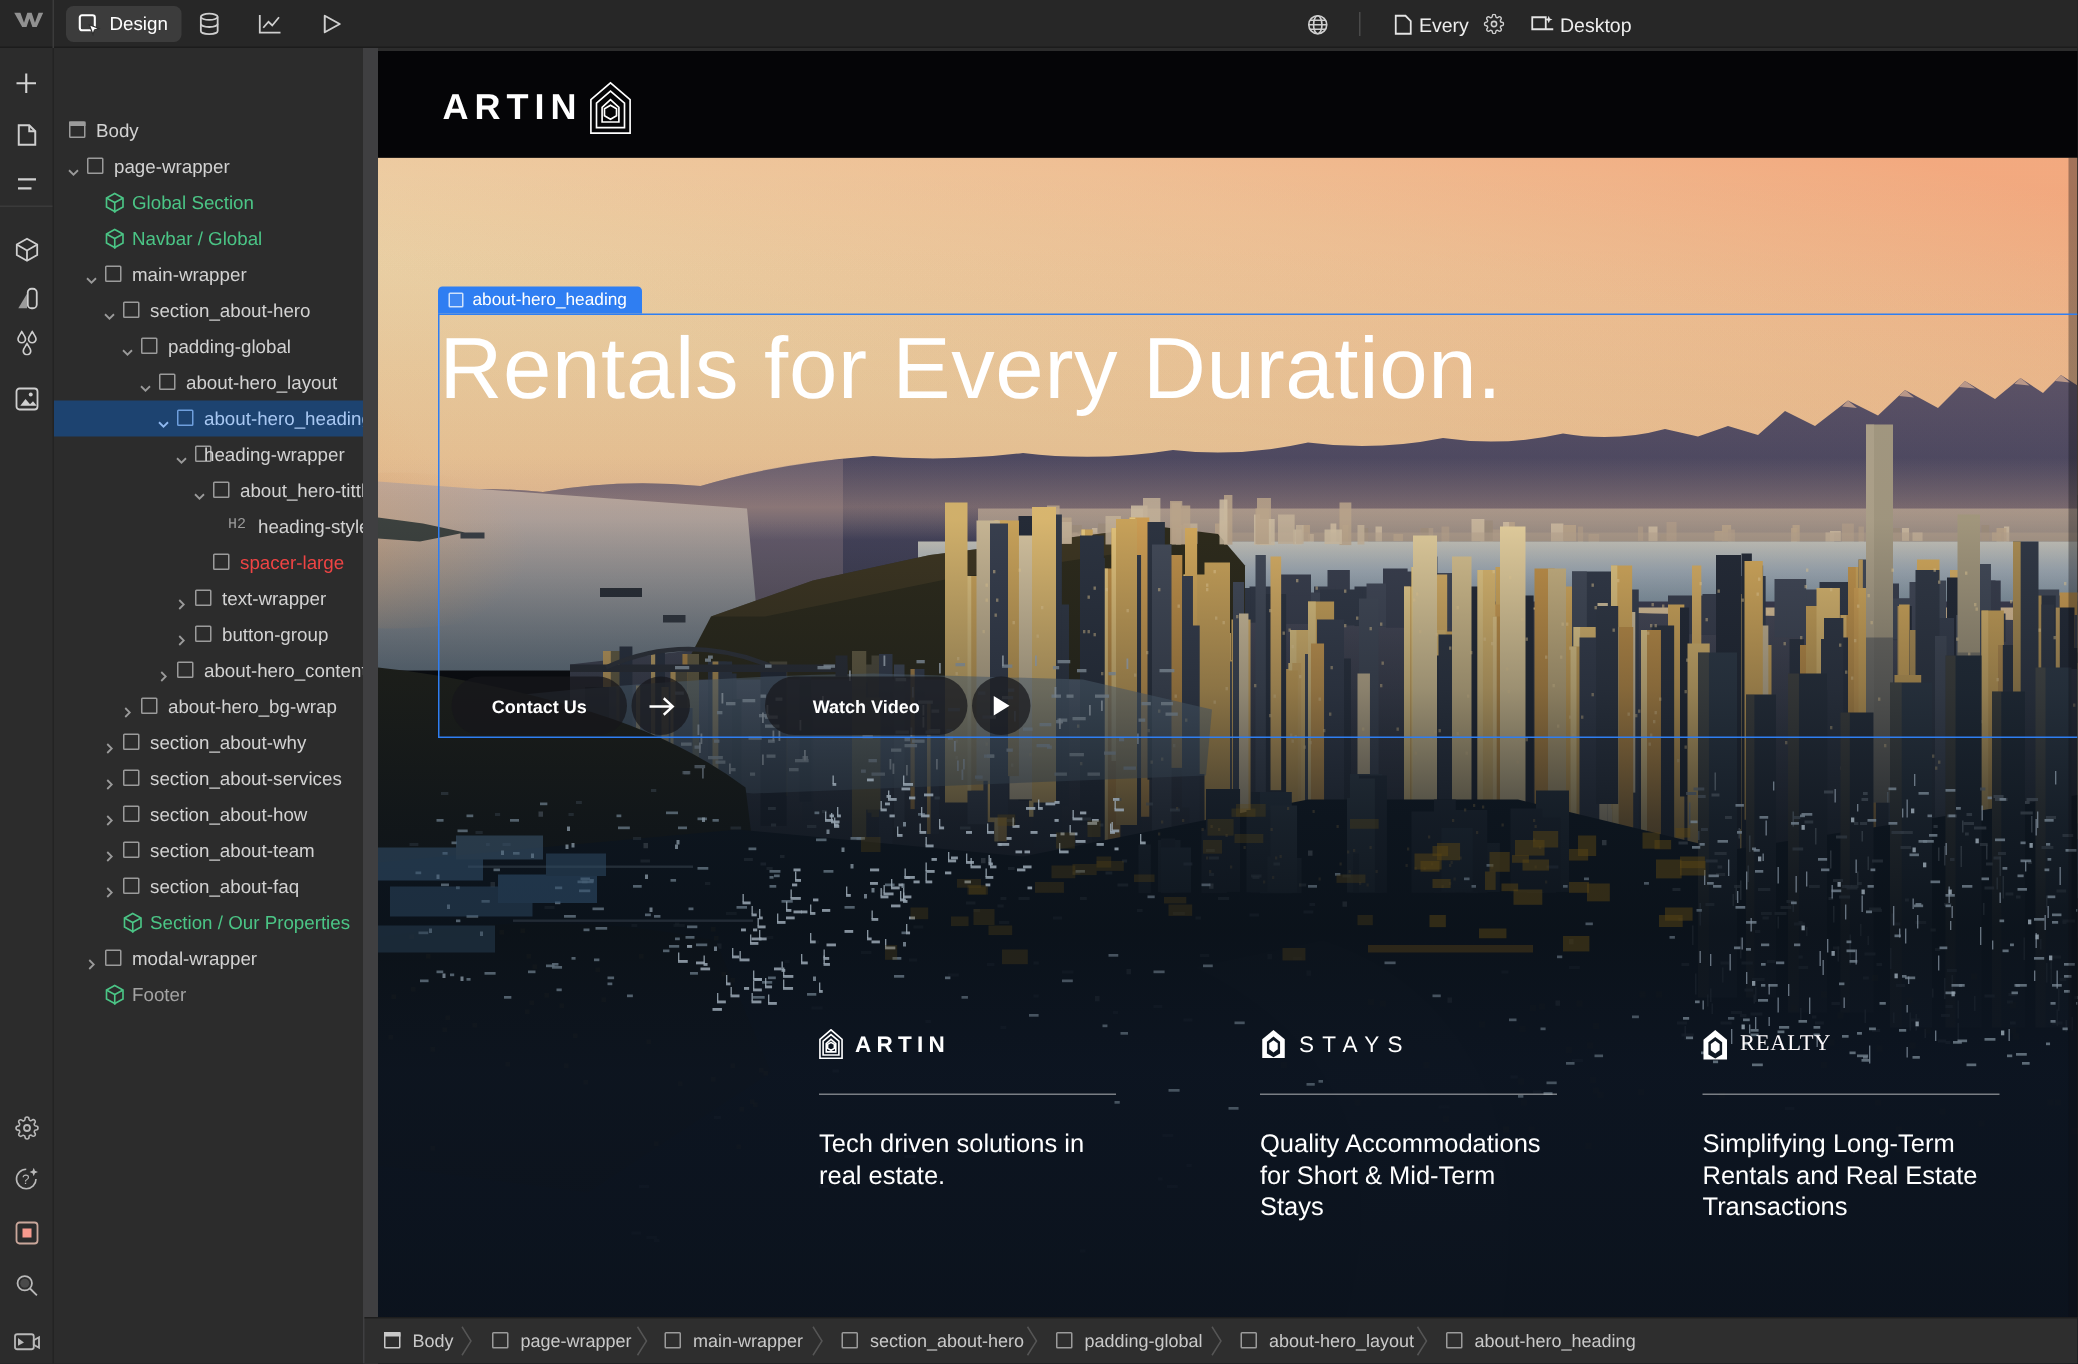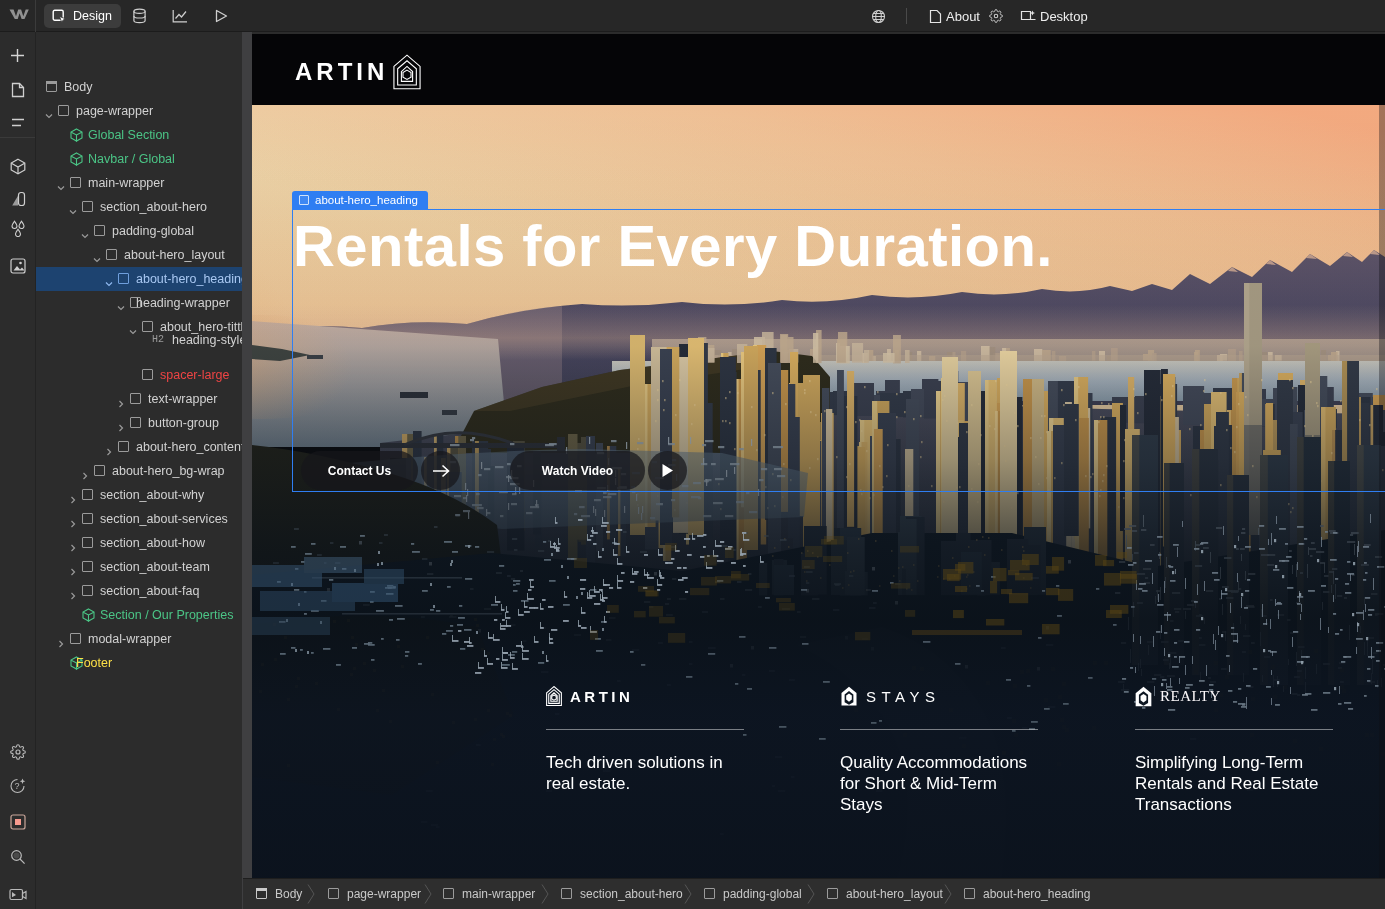--- a/index.html
+++ b/index.html
@@ -29,21 +29,21 @@
 .site{position:absolute;left:252px;top:34px;width:1133px;height:875px;overflow:hidden;background:#0a0a0c}
 .shead{position:absolute;left:0;top:0;width:1133px;height:71px;background:#050507;z-index:5}
 .slogo{position:absolute;left:43px;top:20px;height:36px;display:flex;align-items:center;gap:5px}
 .slogo .txt{color:#fff;font-size:24px;font-weight:700;letter-spacing:4px}
 .hero{position:absolute;left:0;top:71px;width:1133px;height:804px}
 .hero svg.bg{position:absolute;left:0;top:0}
 .selrect{position:absolute;left:40px;top:104px;width:1093px;height:283px;border:1px solid #2f7ef2;border-right:none;z-index:9}
 .sellabel{position:absolute;left:40px;top:86px;height:18px;background:#2f7ef2;border-radius:3px 3px 0 0;display:flex;align-items:center;padding:0 10px 0 7px;gap:6px;z-index:9}
 .sellabel .cb{width:10px;height:10px;border:1.2px solid #cfe2fb;border-radius:1px;background:rgba(255,255,255,0.08)}
 .sellabel span{color:#fff;font-size:11.5px}
-.h1{position:absolute;left:41px;top:112px;color:#fff;font-size:58px;line-height:58px;font-weight:700;white-space:nowrap;z-index:3;letter-spacing:0.45px}
+.h1{position:absolute;left:41px;top:112px;color:#fff;font-size:58px;line-height:58px;font-weight:400;white-space:nowrap;z-index:3;letter-spacing:0.45px}
 .sub{position:absolute;left:41px;top:268px;color:#fff;font-size:17px;line-height:26px;z-index:3}
 .btnrow{position:absolute;left:49px;top:346px;height:39px;display:flex;align-items:center;z-index:3}
 .pill{height:39px;border-radius:20px;background:rgba(22,22,26,0.72);color:#fff;font-size:12px;font-weight:700;display:flex;align-items:center;justify-content:center}
 .circ{width:39px;height:39px;border-radius:50%;background:rgba(22,22,26,0.72);display:flex;align-items:center;justify-content:center;flex:none}
 .cols{position:absolute;left:0;top:0;width:1133px;height:804px;z-index:3}
 .col{position:absolute;top:575px;width:240px}
 .collogo{display:flex;align-items:center;gap:8px;height:22px;margin-top:5px}
 .coldiv{position:absolute;top:49px;width:198px;height:1px;background:rgba(255,255,255,0.45)}
 .coltxt{position:absolute;top:73px;color:#fff;font-size:17px;line-height:20.8px}
 .scrollstrip{position:absolute;right:0;top:0;width:6px;height:875px;background:rgba(15,15,20,0.35);z-index:8}
@@ -91,21 +91,21 @@
         <ellipse cx="7.5" cy="7.5" rx="2.8" ry="6" stroke="#cfcfcf" stroke-width="1.1"></ellipse>
         <path d="M1.5 7.5h12M2.3 4.5h10.4M2.3 10.5h10.4" stroke="#cfcfcf" stroke-width="1.1"></path>
       </svg>
     </div>
  <div class="tb-vdiv" style="left:906px"></div>
  <div class="tbi" style="left:920px">
       <svg width="13" height="15" viewBox="0 0 13 15" fill="none">
         <path d="M1.5 1.5h6.5l3.5 3.5v8.5h-10Z" stroke="#e4e4e4" stroke-width="1.2"></path>
       </svg>
     </div>
- <div class="tbtxt" style="left:946px">About</div>
+ <div class="tbtxt" style="left:946px">Every</div>
  <div class="tbi" style="left:981px">
       <svg width="14" height="14" viewBox="0 0 24 24" fill="none">
         <circle cx="12" cy="12" r="3" stroke="#cfcfcf" stroke-width="1.8"></circle>
         <path d="M19.4 15a1.65 1.65 0 0 0 .33 1.82l.06.06a2 2 0 0 1 0 2.83 2 2 0 0 1-2.83 0l-.06-.06a1.65 1.65 0 0 0-1.82-.33 1.65 1.65 0 0 0-1 1.51V21a2 2 0 0 1-2 2 2 2 0 0 1-2-2v-.09A1.65 1.65 0 0 0 9 19.4a1.65 1.65 0 0 0-1.82.33l-.06.06a2 2 0 0 1-2.83 0 2 2 0 0 1 0-2.83l.06-.06a1.65 1.65 0 0 0 .33-1.82 1.65 1.65 0 0 0-1.51-1H3a2 2 0 0 1-2-2 2 2 0 0 1 2-2h.09A1.65 1.65 0 0 0 4.6 9a1.65 1.65 0 0 0-.33-1.82l-.06-.06a2 2 0 0 1 0-2.83 2 2 0 0 1 2.83 0l.06.06a1.65 1.65 0 0 0 1.82.33H9a1.65 1.65 0 0 0 1-1.51V3a2 2 0 0 1 2-2 2 2 0 0 1 2 2v.09a1.65 1.65 0 0 0 1 1.51 1.65 1.65 0 0 0 1.82-.33l.06-.06a2 2 0 0 1 2.83 0 2 2 0 0 1 0 2.83l-.06.06a1.65 1.65 0 0 0-.33 1.82V9a1.65 1.65 0 0 0 1.51 1H21a2 2 0 0 1 2 2 2 2 0 0 1-2 2h-.09a1.65 1.65 0 0 0-1.51 1z" stroke="#cfcfcf" stroke-width="1.6"></path>
       </svg>
     </div>
  <div class="tbi" style="left:1013px">
       <svg width="17" height="14" viewBox="0 0 17 14" fill="none">
         <path d="M1.5 2.5h9v8h-9zM1.5 10.5h14" stroke="#e4e4e4" stroke-width="1.2"></path>
         <path d="M12.5 1.5l.7 1.8 1.8.7-1.8.7-.7 1.8-.7-1.8-1.8-.7 1.8-.7Z" fill="#e4e4e4"></path>
@@ -259,21 +259,21 @@
       <span class="tbox" style="left:94px;border-color:#9b9b9b"></span>
       <span class="tname" style="left:100px;color:#d2d2d2">heading-wrapper</span>
     </div>
     <div class="trow" style="top:283px">
       <span class="car" style="left:93px"><svg width="8" height="8" viewBox="0 0 8 8" fill="none">
           <path d="M1 2.5 4 5.5 7 2.5" stroke="#9a9a9a" stroke-width="1.2"></path>
         </svg></span>
       <span class="tbox" style="left:106px;border-color:#9b9b9b"></span>
       <span class="tname" style="left:124px;color:#d2d2d2">about_hero-tittle-wrap</span>
     </div>
-    <div class="trow" style="top:296px">
+    <div class="trow" style="top:307px">
       <span class="th2" style="left:116px">H2</span>
       <span class="tname" style="left:136px;color:#d2d2d2">heading-style-h2</span>
     </div>
     <div class="trow" style="top:331px">
       <span class="tbox" style="left:106px;border-color:#9b9b9b"></span>
       <span class="tname" style="left:124px;color:#ef4444">spacer-large</span>
     </div>
     <div class="trow" style="top:355px">
       <span class="car" style="left:81px"><svg width="8" height="8" viewBox="0 0 8 8" fill="none">
           <path d="M2.5 1 5.5 4 2.5 7" stroke="#9a9a9a" stroke-width="1.2"></path>
@@ -349,21 +349,21 @@
           <path d="M2.5 1 5.5 4 2.5 7" stroke="#9a9a9a" stroke-width="1.2"></path>
         </svg></span>
       <span class="tbox" style="left:34px;border-color:#9b9b9b"></span>
       <span class="tname" style="left:52px;color:#d2d2d2">modal-wrapper</span>
     </div>
     <div class="trow" style="top:619px">
       <span class="tcube" style="left:34px"><svg width="13" height="14" viewBox="0 0 13 14" fill="none">
           <path d="M6.5 1 12 4v6l-5.5 3L1 10V4Z" stroke="#4bc586" stroke-width="1.1"></path>
           <path d="M1.2 4.2 6.5 7l5.3-2.8M6.5 7v6.8" stroke="#4bc586" stroke-width="1.1"></path>
         </svg></span>
-      <span class="tname" style="left:40px;color:#fde047">Footer</span>
+      <span class="tname" style="left:52px;color:#a3a3a3">Footer</span>
     </div>
 </div>
 <div class="gutter"></div>
 <div class="site">
  <div class="shead">
       <div class="slogo">
         <span class="txt">ARTIN</span>
         <svg width="28" height="36" viewBox="0 0 30 38" fill="none">
 <path d="M1 13 15 1l14 12v24H1Z" stroke="#fff" stroke-width="1.18"></path>
 <path d="M5 15.5 15 7l10 8.5V33H5Z" stroke="#fff" stroke-width="1.18"></path>

